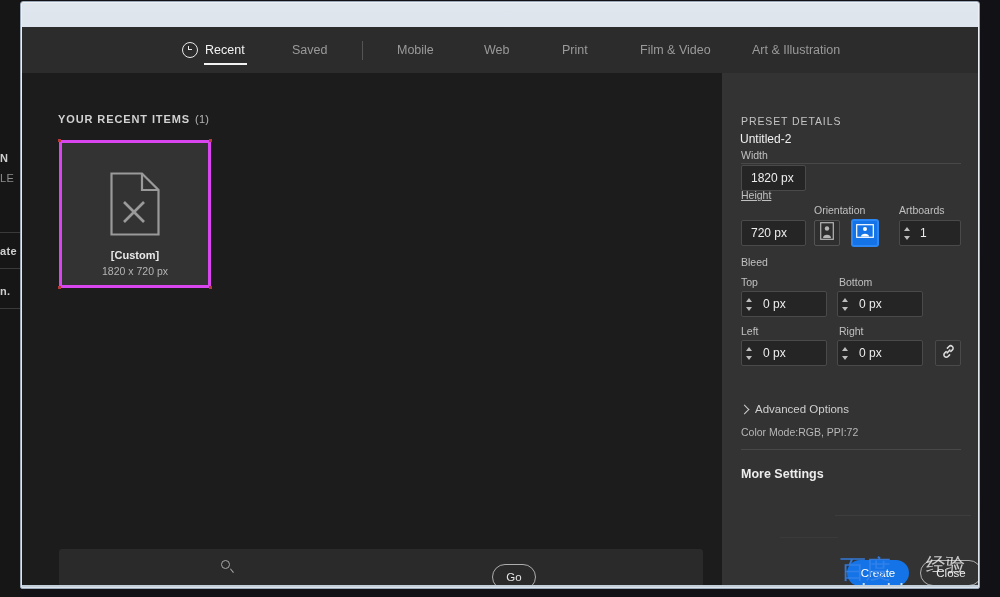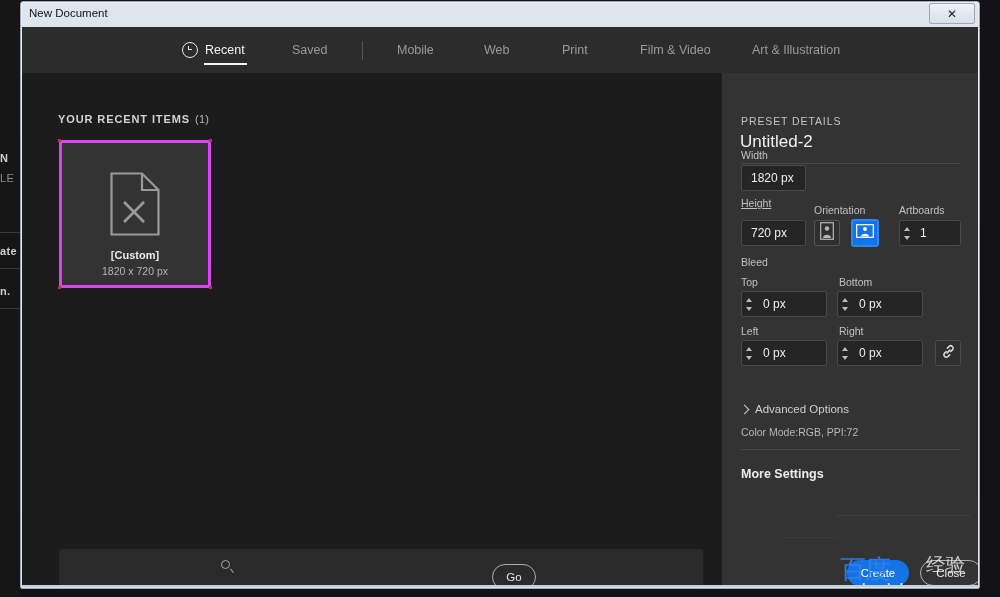--- a/index.html
+++ b/index.html
@@ -292,21 +292,21 @@
     white-space: nowrap;
   }
   .doc-title {
     position: absolute;
     left: 18px; top: 62px;
     width: 222px;
     background: transparent;
     border: none;
     outline: none;
     color: #f1f1f1;
-    font-size: 17px;
+    font-size: 12px;
     font-family: "Liberation Sans", sans-serif;
     padding: 0 0 6px 0;
   }
   .panel-rule {
     position: absolute;
     height: 1px;
     background: #484848;
   }
 
   .fld-label {
@@ -503,26 +503,20 @@
     <div class="bg-frag dim" style="top:172px">LE</div>
     <div class="bg-rule" style="top:232px"></div>
     <div class="bg-frag" style="top:245px">ate</div>
     <div class="bg-rule" style="top:268px"></div>
     <div class="bg-frag" style="top:285px">n.</div>
     <div class="bg-rule" style="top:308px"></div>
   </div>
 
   <div class="os-window">
 
-    <div class="titlebar">
-      <div class="titlebar-text">New Document</div>
-      <div class="close-btn">
-        <span class="close-glyph">✕</span>
-      </div>
-    </div>
 
     <div class="app">
 
       <div class="tabbar">
 
         <div class="tab active" style="left:158px">
           <span class="clock"></span>
           <span>Recent</span>
           <span class="underline"></span>
         </div>
@@ -590,21 +584,21 @@
       <div class="panel">
         <div class="panel-heading">PRESET DETAILS</div>
       </div>
 
       <input class="doc-title" type="text" style="left: 718px; top: 105px; width: 222px;" value="Untitled-2">
       <div class="panel-rule" style="left:719px; top:136px; width:220px;"></div>
 
       <div class="fld-label" style="left:719px; top:122px;">Width</div>
       <input class="input-box" type="text" style="left: 719px; top: 138px; width: 65px; height: 26px;" value="1820 px">
 
-      <div class="fld-label" style="left:719px; top:170px;text-decoration:underline;">Height</div>
+      <div class="fld-label" style="left:719px; top:162px;text-decoration:underline;">Height</div>
       <input class="input-box" type="text" style="left: 719px; top: 193px; width: 65px; height: 26px;" value="720 px">
 
       <div class="fld-label" style="left:792px; top:177px;">Orientation</div>
       <div class="orient-btn" style="left:792px; top:193px;">
         <span>
           <svg width="14" height="18" viewBox="0 0 14 18">
             <rect x="0.7" y="0.7" width="12.6" height="16.6" fill="none" stroke="#b6b6b6" stroke-width="1.2"></rect>
             <circle cx="7" cy="6.5" r="2.2" fill="#b6b6b6"></circle>
             <path d="M3 16 C3 11.8 11 11.8 11 16 Z" fill="#b6b6b6"></path>
           </svg>

